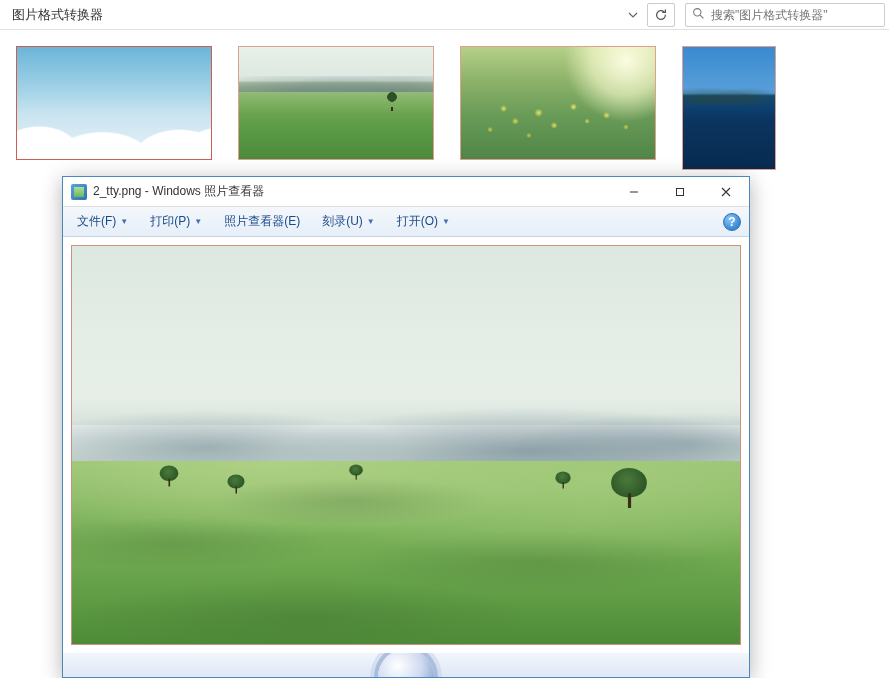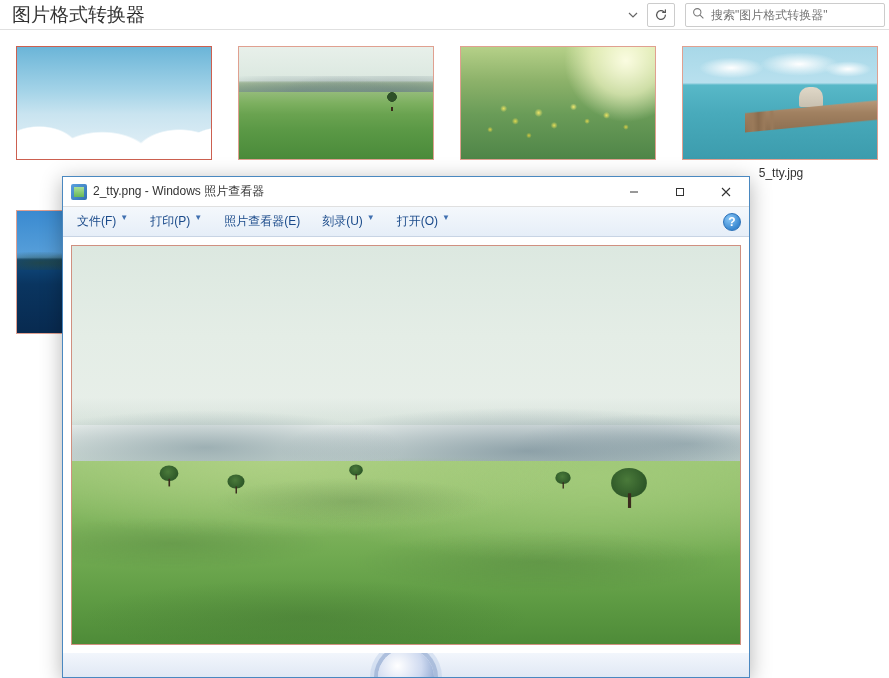--- a/index.html
+++ b/index.html
@@ -19,21 +19,21 @@
       align-items: center;
       height: 30px;
       border-bottom: 1px solid #e0e0e0;
       padding: 0 4px;
     }
     .address-bar {
       flex: 1;
       display: flex;
       align-items: center;
       padding: 0 8px;
-      font-size: 19px;
+      font-size: 13px;
       color: #333;
     }
     .addr-dropdown {
       width: 20px;
       display: flex;
       justify-content: center;
       color: #666;
       cursor: pointer;
     }
     .refresh-btn {
@@ -250,21 +250,21 @@
     .menubar {
       height: 30px;
       background: linear-gradient(to bottom, #f4f8fc, #e6eef8);
       border-bottom: 1px solid #c8d4e4;
       display: flex;
       align-items: center;
       padding: 0 8px;
     }
     .menu-item {
       display: flex;
-      align-items: flex-start;
+      align-items: center;
       padding: 3px 6px;
       margin-right: 10px;
       color: #1a4a8a;
       cursor: pointer;
       font-size: 12px;
       border-radius: 2px;
     }
     .menu-caret {
       margin-left: 4px;
       font-size: 8px;
@@ -399,26 +399,20 @@
 
 <div class="thumbs-area">
   <div class="thumb">
     <div class="thumb-img selected scene-sky-clouds"></div>
   </div>
   <div class="thumb">
     <div class="thumb-img scene-meadow"></div>
   </div>
   <div class="thumb">
     <div class="thumb-img scene-flowers"></div>
-  </div>
-  <div class="thumb">
-    <div class="thumb-img scene-pier">
-        <div class="pier-hut"></div>
-      </div>
-    <div class="thumb-label">5_tty.jpg</div>
   </div>
   <div class="thumb small">
     <div class="thumb-img scene-sea"></div>
   </div>
 </div>
 
 <div class="viewer-window">
   <div class="titlebar">
     <div class="titlebar-icon"></div>
     <div class="titlebar-text">2_tty.png - Windows 照片查看器</div>

